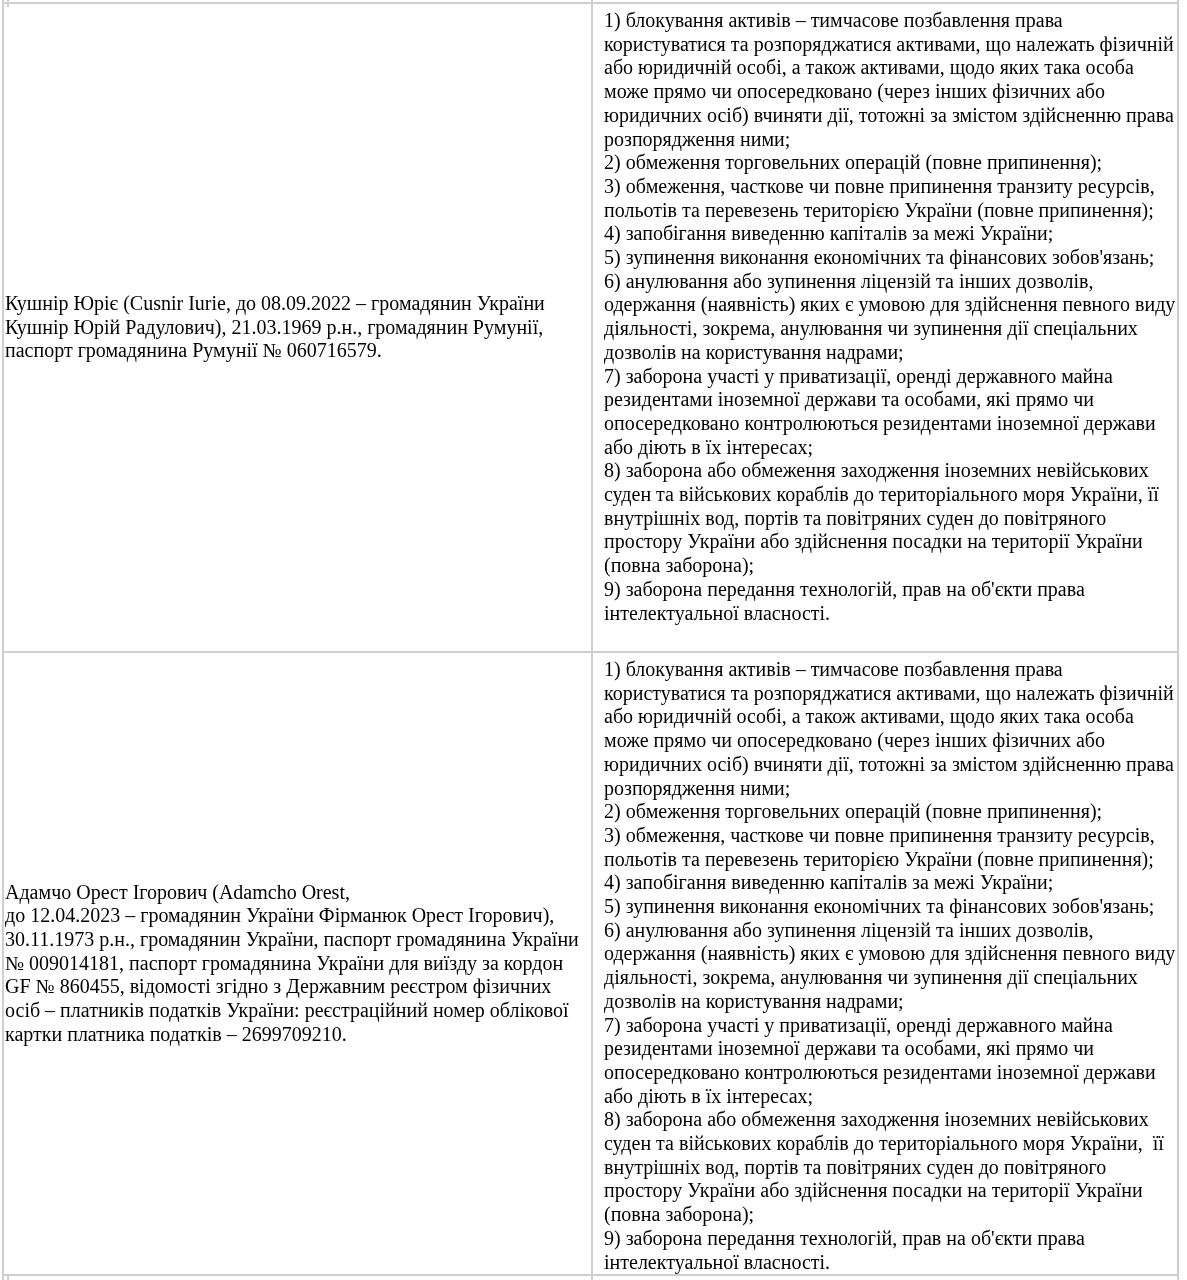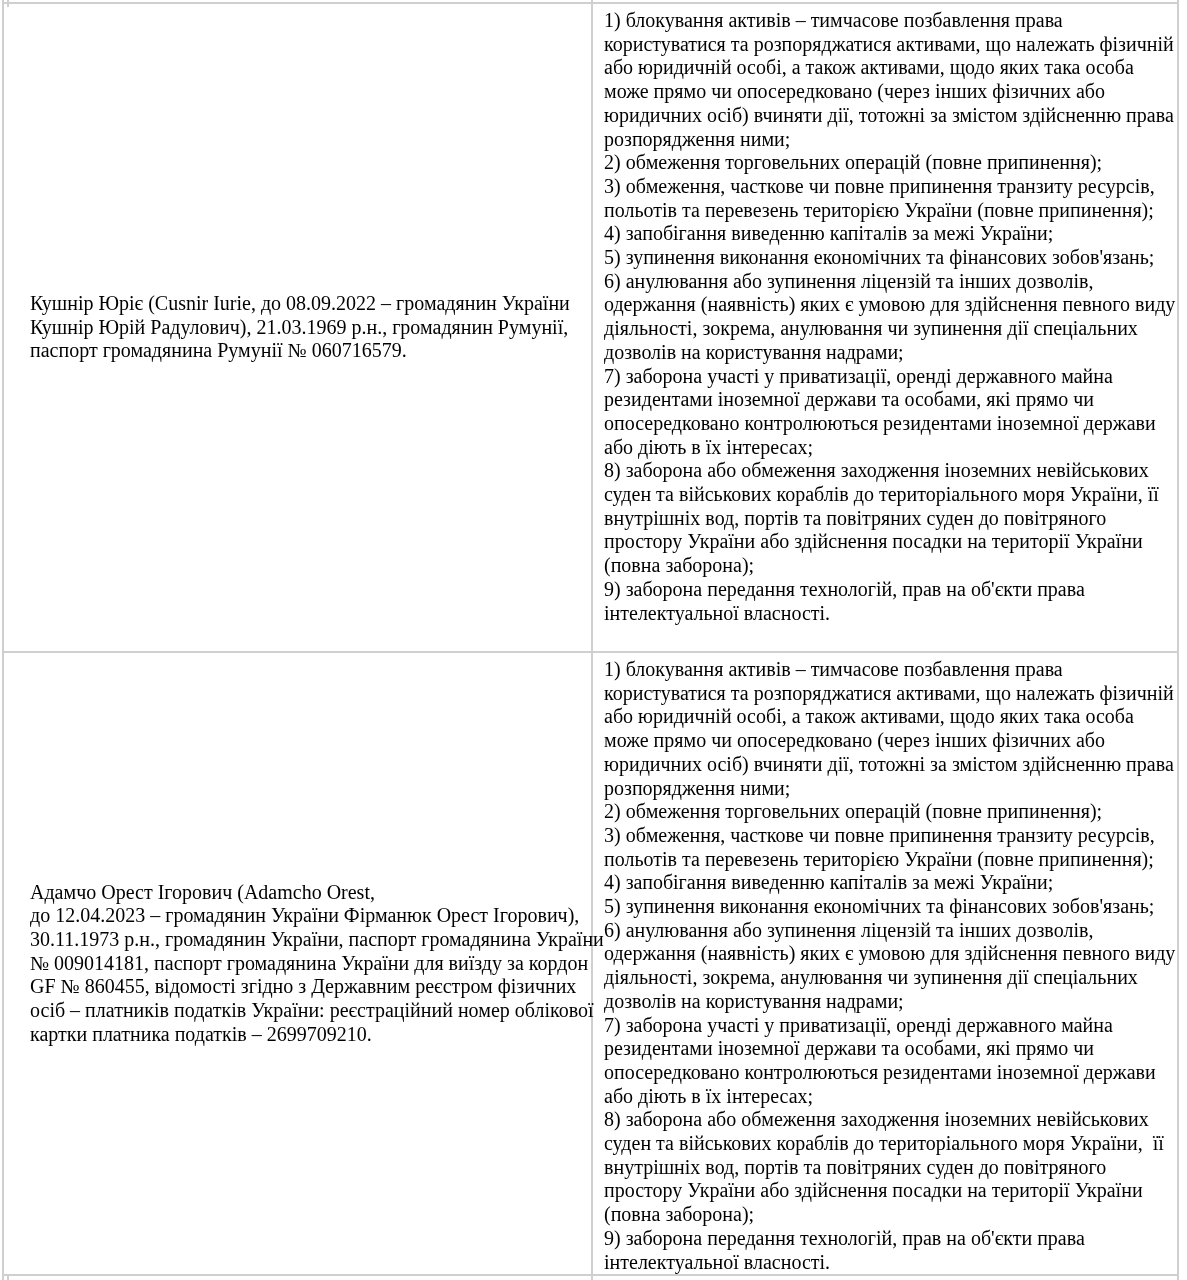--- a/index.html
+++ b/index.html
@@ -46,21 +46,21 @@
   .cell {
     position: absolute;
     color: var(--text-color);
     font-size: 20px;
     line-height: 23.7px;
   }
   .person-cell {
     left: 4px; width: 587px;
     display: flex; align-items: center;
   }
-  .person-cell .cell-text { padding-left: 26px; padding-right: 8px; }
+  .person-cell .cell-text { padding-left: 1px; padding-right: 8px; }
   .sanctions-cell {
     left: 593px; width: 584px;
     padding: 5px 2px 0 11px;
   }
   .row1 { top: 4px;   height: 647px; }
   .row2 { top: 653px; height: 621px; }
   .cell-text { white-space: pre; }
 </style>
 </head>
 <body>

